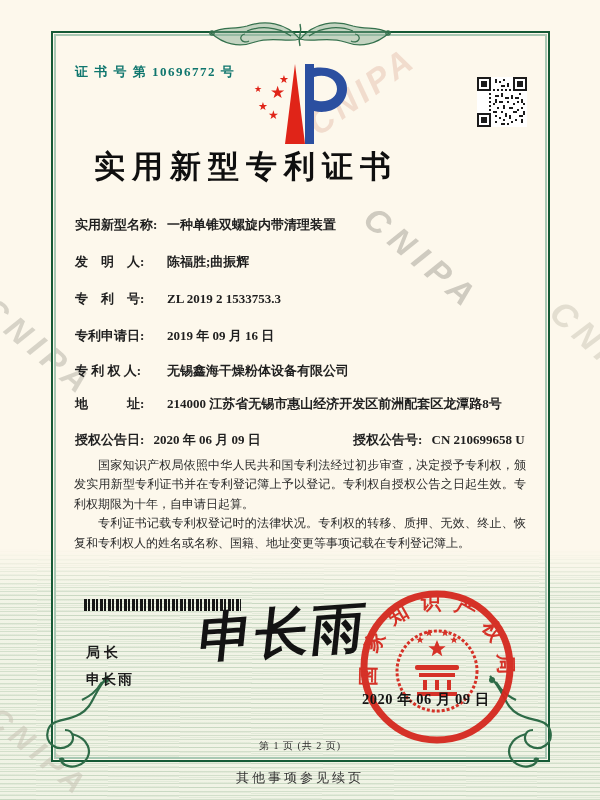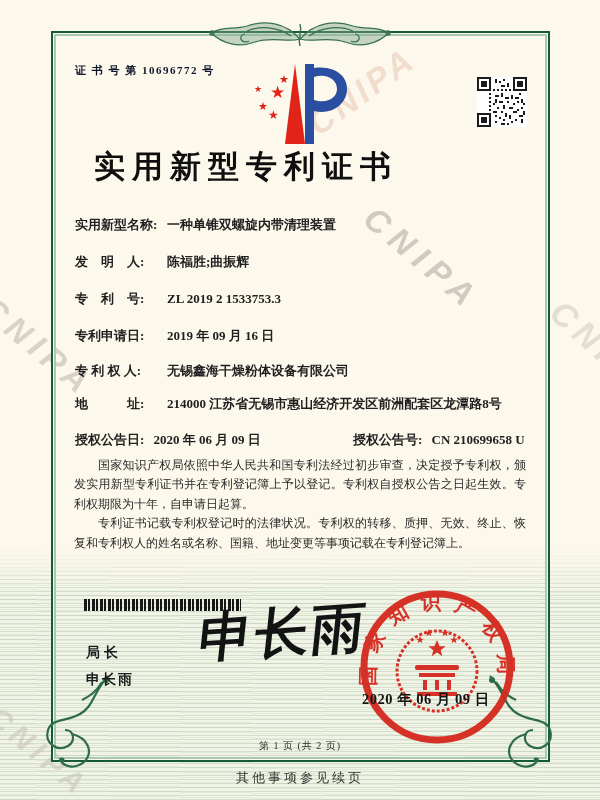--- a/index.html
+++ b/index.html
@@ -26,21 +26,21 @@
   }
   .wm{
     font-family:"Liberation Sans",sans-serif;font-weight:700;font-style:italic;
     pointer-events:none;white-space:nowrap;
   }
   .wm1{left:300px;top:72px;font-size:34px;color:rgba(224,182,162,0.42);transform:rotate(-36deg);letter-spacing:4px;}
   .wm2{left:352px;top:240px;font-size:33px;color:rgba(162,158,148,0.50);transform:rotate(40deg);letter-spacing:8px;}
   .wm3{left:-30px;top:328px;font-size:33px;color:rgba(168,166,156,0.45);transform:rotate(40deg);letter-spacing:7px;}
   .wm4{left:538px;top:332px;font-size:34px;color:rgba(205,200,185,0.55);transform:rotate(42deg);letter-spacing:6px;}
   .wm5{left:-22px;top:735px;font-size:30px;color:rgba(198,193,178,0.55);transform:rotate(40deg);letter-spacing:6px;}
-  .cert-number{left:75px;top:63px;font-size:11px;font-weight:600;letter-spacing:1.5px;color:#0f172a;}
+  .cert-number{left:75px;top:63px;font-size:13px;font-weight:600;letter-spacing:1.5px;color:#0f766e;}
   .title{left:0;width:492px;top:146px;text-align:center;font-size:31px;font-weight:700;letter-spacing:7px;color:#0f0f0f;}
   .row{left:75px;width:452px;display:flex;font-size:13px;font-weight:600;color:#1f1f1f;line-height:1.5;}
   .flabel{flex:0 0 92px;white-space:nowrap;}
   .fvalue{flex:1;}
   .r0{top:215px}.r1{top:252px}.r2{top:289px}.r3{top:326px}.r4{top:361px}.r5{top:394px}
   .grant-row{top:431px;left:75px;width:452px;font-size:13px;font-weight:600;color:#1f1f1f;}
   .grant2{position:absolute;left:278px;top:0;white-space:nowrap;}
   .grant1 .flabel,.grant2 .flabel{display:inline;margin-right:6px;}
   .paras{left:74px;width:452px;top:456px;font-size:12px;line-height:1.62;text-align:justify;color:#2a2a2a;font-weight:500;}
   .paras p{margin:0;text-indent:2em;}

